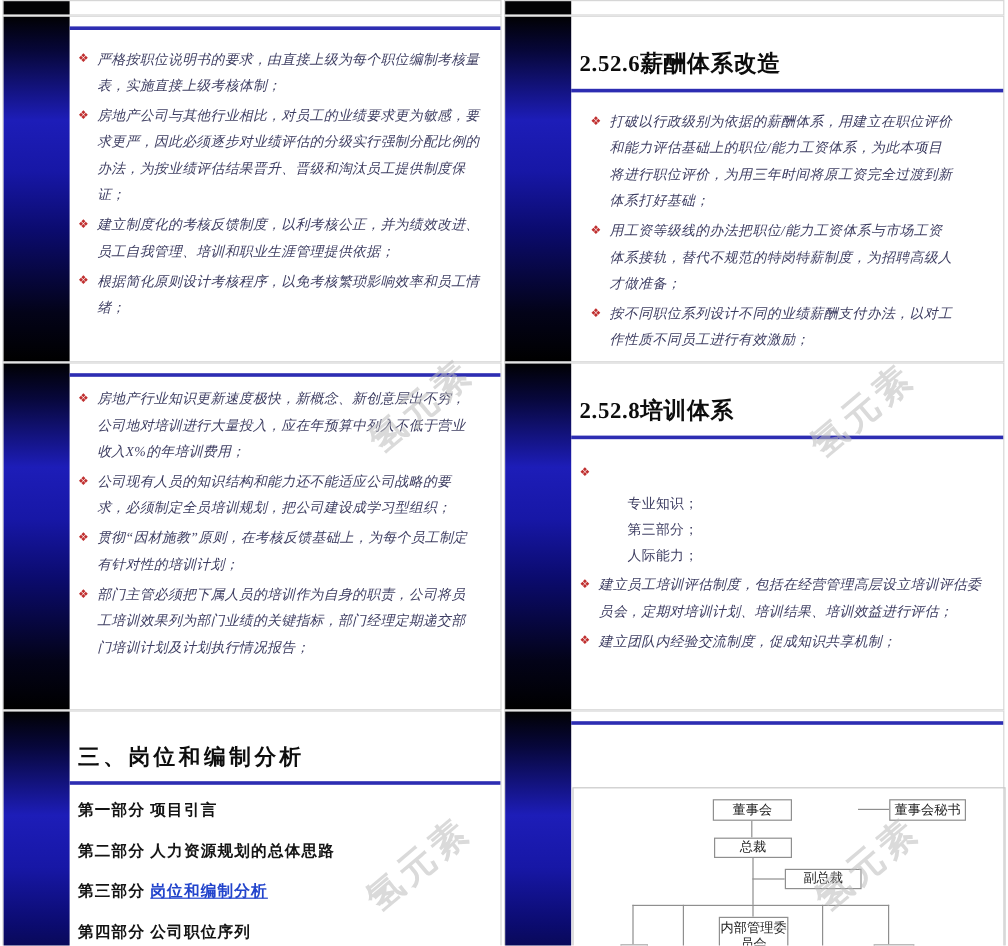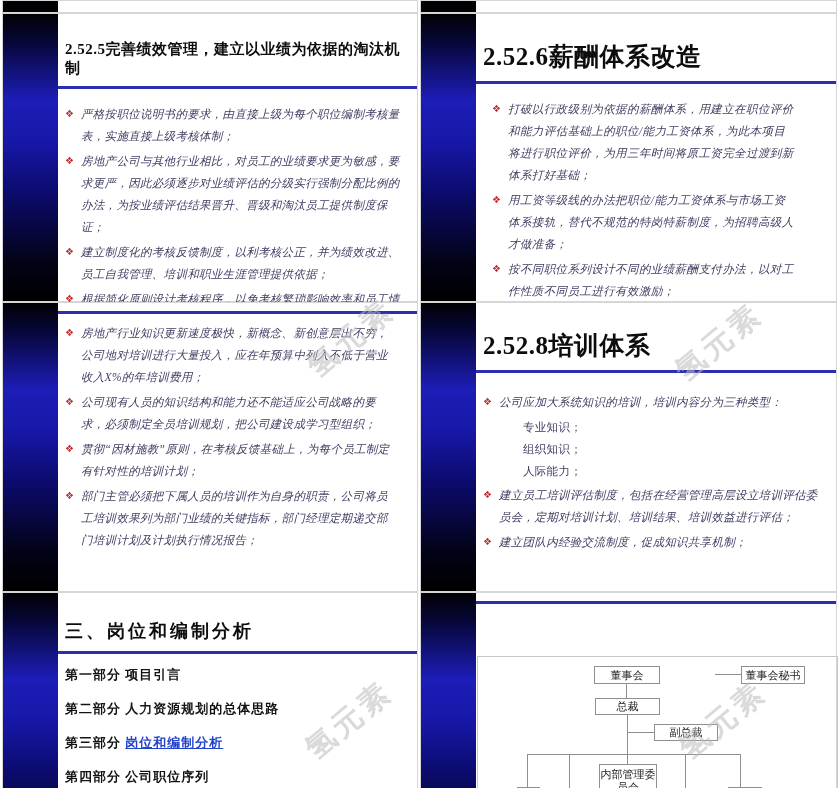--- a/index.html
+++ b/index.html
@@ -16,21 +16,21 @@
     position:absolute;left:0;top:0;bottom:0;width:55px;
     background:linear-gradient(180deg,#010104 0%,#07073a 10%,#1d1db8 30%,#1717a6 45%,#0b0b6e 62%,#030318 86%,#000 100%);
   }
   .bar-black{position:absolute;left:0;top:0;bottom:0;width:55px;background:#020204;}
   .content{position:absolute;left:55px;right:0;top:0;bottom:0;}
   .slide-title{
     color:#0d0d0d;font-weight:bold;padding:26px 4px 0 7px;letter-spacing:.5px;
     border-bottom:none;
   }
   .t-sm{font-size:15px;}
-  .t-lg{font-size:25px;}
+  .t-lg{font-size:19px;}
   .t-md{font-size:18px;}
   .rule{height:0;border-bottom:3px solid #2d2db2;margin-top:8px;}
   .body{padding:14px 14px 0 7px;}
   .bullet{display:flex;margin-bottom:3px;}
   .bullet .mark{
     color:#c03030;font-size:10px;line-height:22px;width:16px;flex:0 0 16px;text-align:left;
   }
   .bullet .txt{
     color:#3e3e62;font-size:11.5px;line-height:22px;letter-spacing:.3px;font-style:italic;
   }
@@ -64,21 +64,20 @@
 <div class="tile" style="left:2px;top:0;width:416px;height:13px;">
   <div class="bar-black"></div>
 </div>
 <div class="tile" style="left:420px;top:0;width:417px;height:13px;">
   <div class="bar-black"></div>
 </div>
 
 <div class="tile" style="left:2px;top:13px;width:416px;height:289px;">
   <div class="bar"></div>
   <div class="content">
-    <div class="slide-title t-sm">2.52.5完善绩效管理，建立以业绩为依据的淘汰机制</div>
     <div class="rule"></div>
     <div class="body">
       <div class="bullet">
         <span class="mark">❖</span>
         <span class="txt">严格按职位说明书的要求，由直接上级为每个职位编制考核量表，实施直接上级考核体制；</span>
       </div>
       <div class="bullet">
         <span class="mark">❖</span>
         <span class="txt">房地产公司与其他行业相比，对员工的业绩要求更为敏感，要求更严，因此必须逐步对业绩评估的分级实行强制分配比例的办法，为按业绩评估结果晋升、晋级和淘汰员工提供制度保证；</span>
       </div>
@@ -142,24 +141,23 @@
 </div>
 
 <div class="tile" style="left:420px;top:302px;width:417px;height:290px;">
   <div class="bar"></div>
   <div class="content">
     <div class="slide-title t-lg">2.52.8培训体系</div>
     <div class="rule"></div>
     <div class="body" style="padding-top:18px;padding-right:16px;">
       <div class="bullet">
         <span class="mark">❖</span>
-        <span class="txt">公司应加大系统知识的培训，培训内容分为三种类型：</span>
       </div>
       <div class="subitem">专业知识；</div>
-      <div class="subitem">组织知识；</div>
+      <div class="subitem">第三部分；</div>
       <div class="subitem">人际能力；</div>
       <div class="bullet" style="margin-top:2px;">
         <span class="mark">❖</span>
         <span class="txt">建立员工培训评估制度，包括在经营管理高层设立培训评估委员会，定期对培训计划、培训结果、培训效益进行评估；</span>
       </div>
       <div class="bullet">
         <span class="mark">❖</span>
         <span class="txt">建立团队内经验交流制度，促成知识共享机制；</span>
       </div>
     </div>

